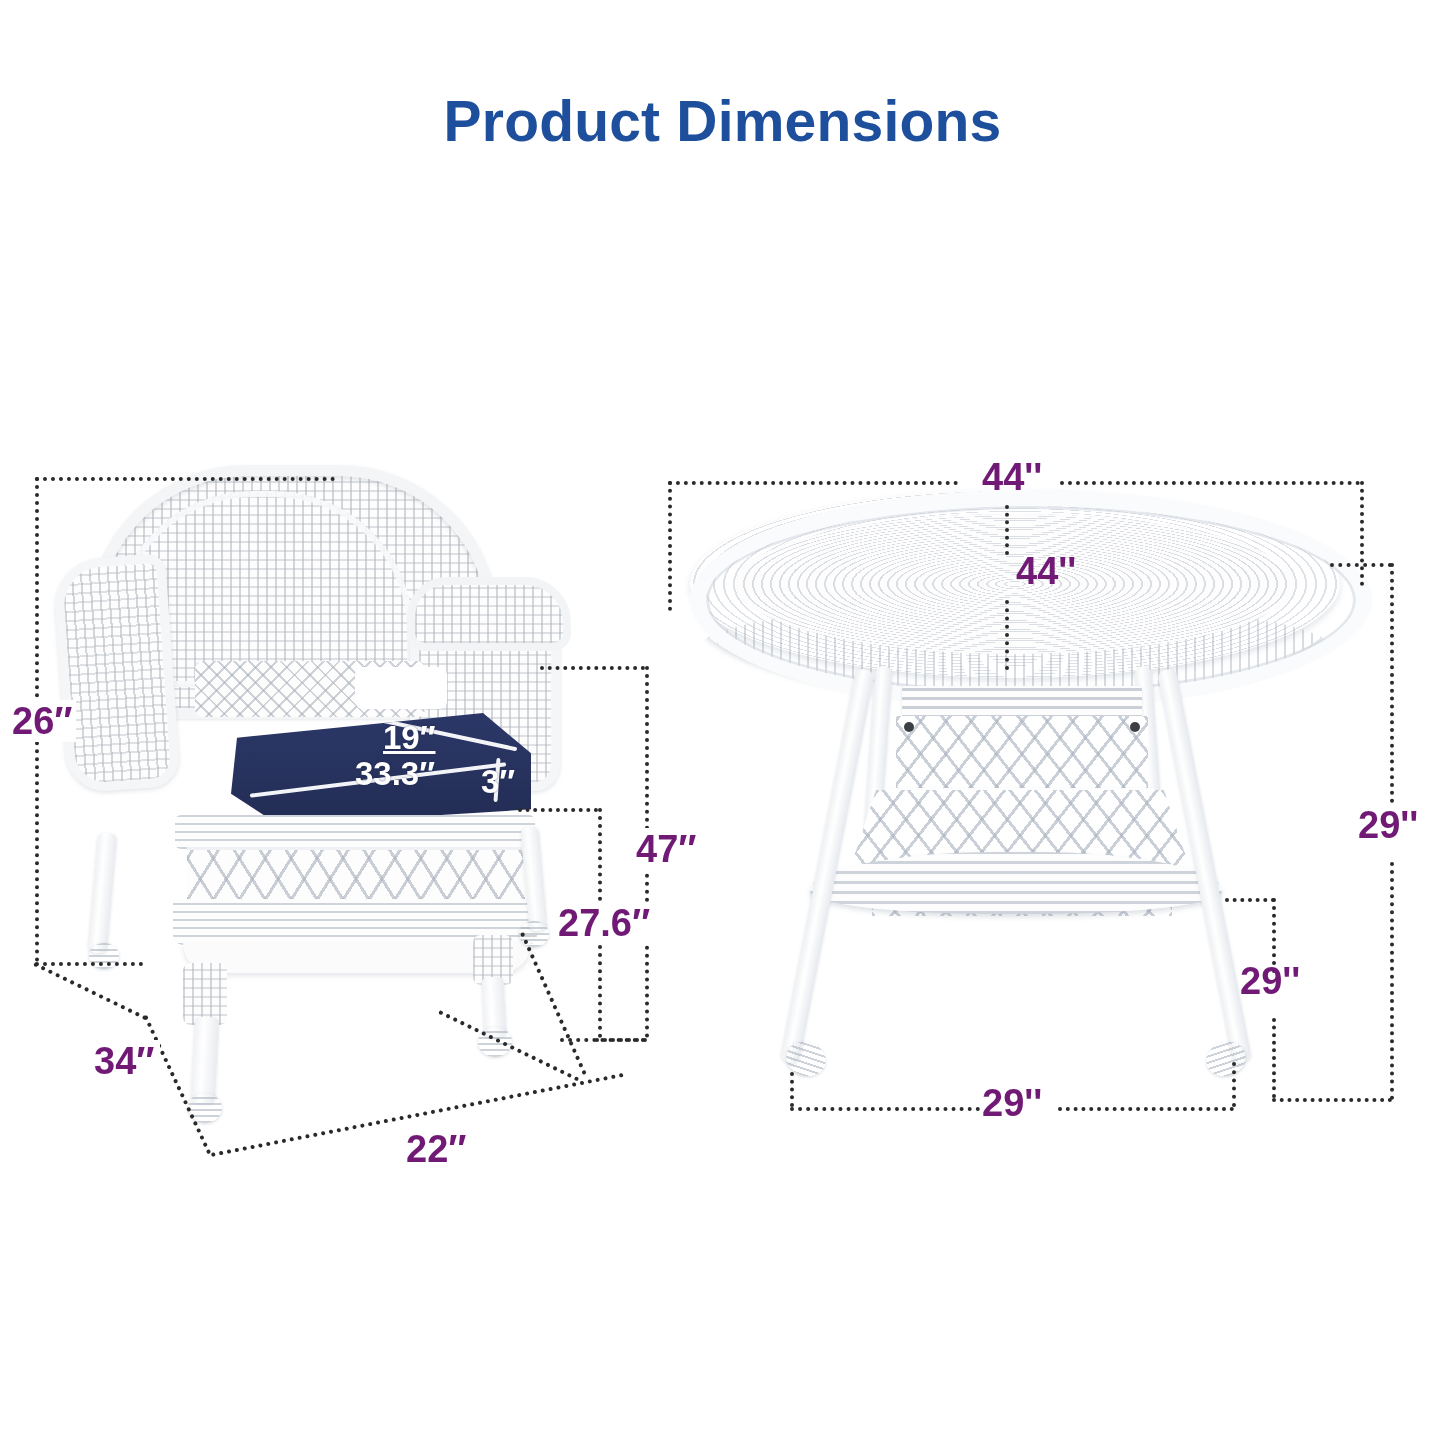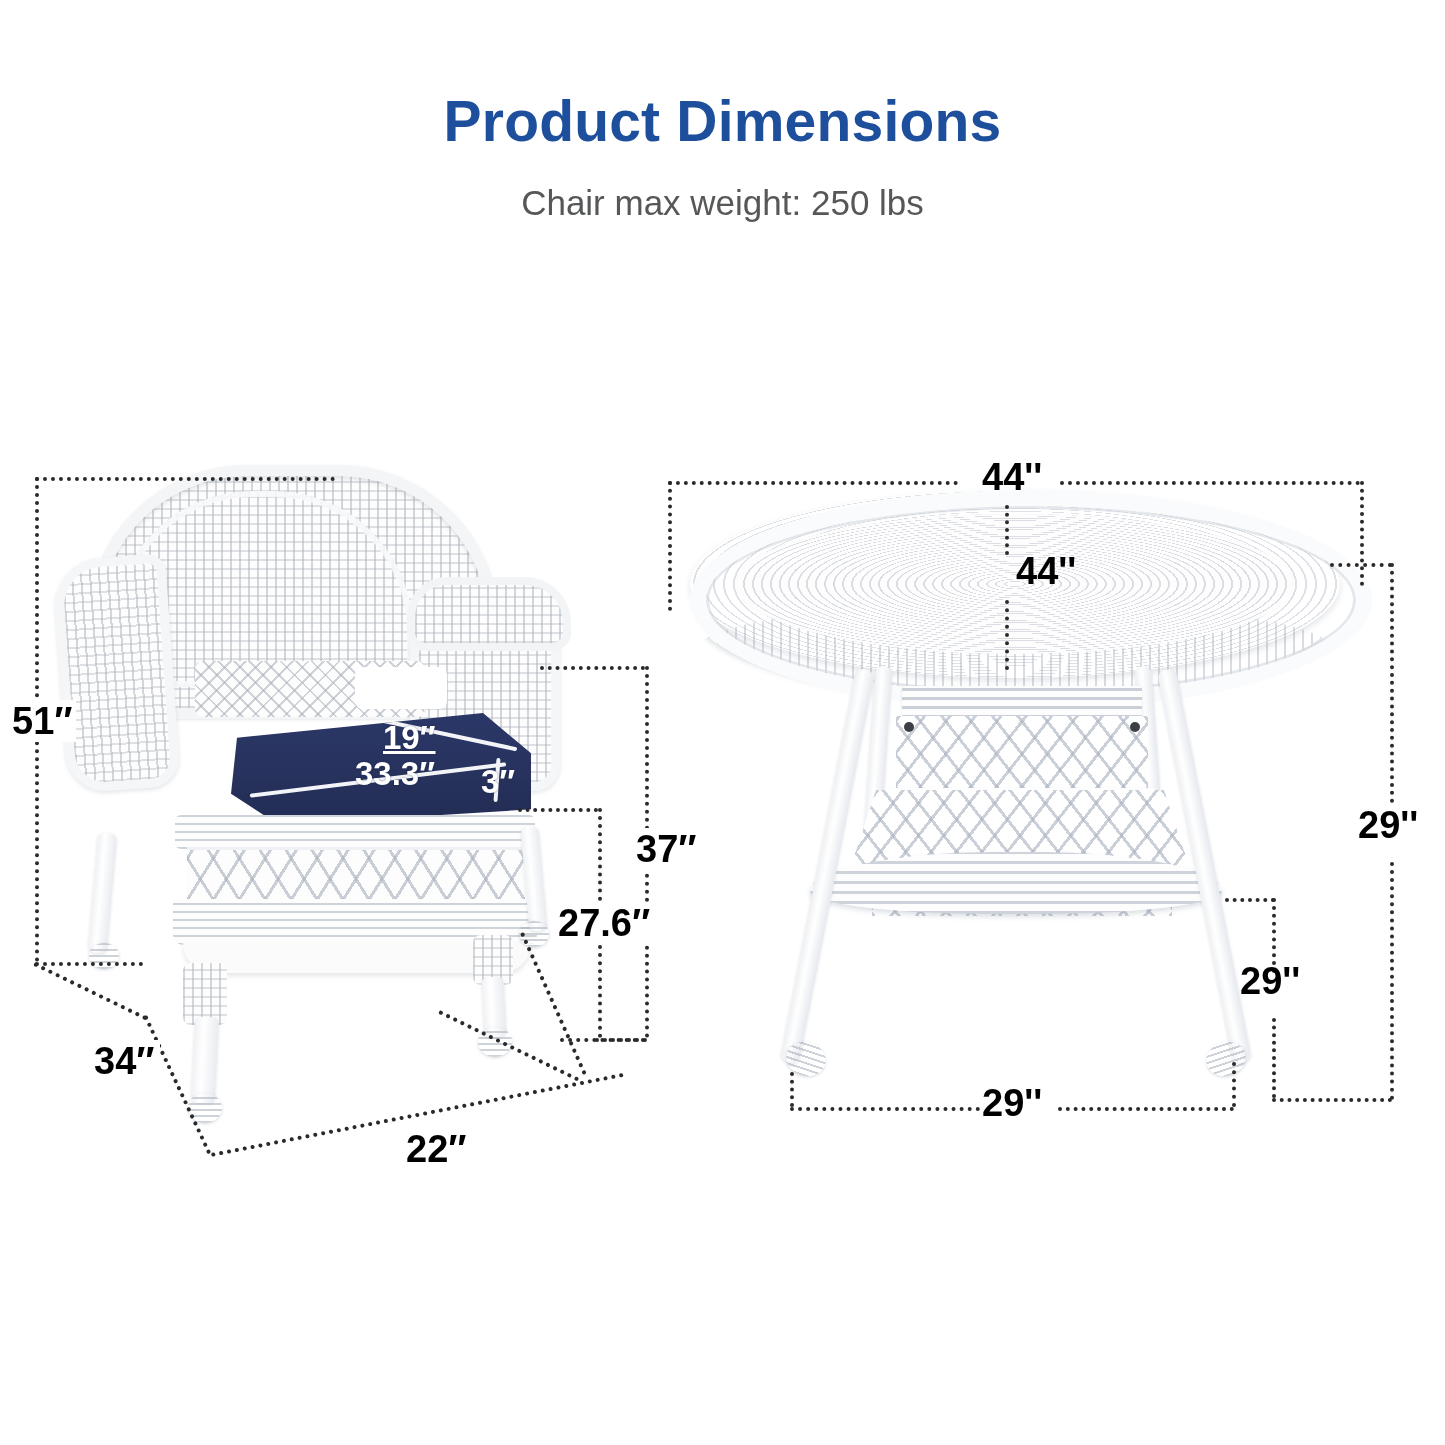--- a/index.html
+++ b/index.html
@@ -13,21 +13,21 @@
     font-family:"Liberation Sans",sans-serif;
   }
   .subtitle{
     position:absolute;left:0;top:183px;width:1445px;text-align:center;
     font-size:35px;font-weight:normal;color:#555759;
     font-family:"Liberation Sans",sans-serif;
   }
 
   
   .dim{
-    position:absolute;color:#000000;font-weight:bold;
+    position:absolute;color:#701a75;font-weight:bold;
     font-family:"Liberation Sans",sans-serif;white-space:nowrap;
     font-size:38px;line-height:1;
   }
   .dimw{
     position:absolute;color:#ffffff;font-weight:bold;
     font-family:"Liberation Sans",sans-serif;white-space:nowrap;
     font-size:33px;line-height:1;text-shadow:0 0 2px rgba(20,28,60,.55);
   }
 
   
@@ -200,21 +200,20 @@
   .tb-stud{
     position:absolute;width:10px;height:10px;border-radius:50%;background:#3c3f44;
   }
 </style>
 </head>
 <body>
 
 <div id="page">
 
   <div class="title">Product Dimensions</div>
-  <div class="subtitle">Chair max weight:  250 lbs</div>
 
   <div id="chair">
 
     <div class="ch-back wick"></div>
     <div class="ch-back-inner wick"></div>
 
     <div class="ch-armL wick"></div>
     <div class="ch-armR wick"></div>
     <div class="ch-armR-top wick"></div>
 
@@ -272,26 +271,26 @@
     <div class="tb-legL" style="left:128px;top:176px;height:400px;transform:rotate(11deg);width:19px;"></div>
     <div class="tb-legR" style="left:505px;top:176px;height:400px;transform:rotate(-11deg);width:19px;"></div>
 
     <div class="foot" style="left:96px;top:552px;width:40px;height:34px;transform:rotate(18deg);"></div>
     <div class="foot" style="left:516px;top:552px;width:40px;height:34px;transform:rotate(-18deg);"></div>
   </div>
 
   <div class="dot-h" style="left:35px;top:477px;width:300px;"></div>
   <div class="dot-v" style="left:35px;top:477px;height:485px;"></div>
   <div class="dot-h" style="left:35px;top:962px;width:108px;"></div>
-  <div class="dim" style="left:8px;top:700px;background:#fff;padding:2px 4px;">51″</div>
+  <div class="dim" style="left:8px;top:700px;background:#fff;padding:2px 4px;">26″</div>
 
   <div class="dot-h" style="left:540px;top:666px;width:105px;"></div>
   <div class="dot-v" style="left:645px;top:666px;height:372px;"></div>
   <div class="dot-h" style="left:560px;top:1038px;width:85px;"></div>
-  <div class="dim" style="left:630px;top:828px;background:#fff;padding:2px 6px;">37″</div>
+  <div class="dim" style="left:630px;top:828px;background:#fff;padding:2px 6px;">47″</div>
 
   <div class="dot-h" style="left:518px;top:808px;width:80px;"></div>
   <div class="dot-v" style="left:598px;top:808px;height:230px;"></div>
   <div class="dim" style="left:552px;top:902px;background:#fff;padding:2px 6px;">27.6″</div>
 
   <div class="dot-d" style="left:35px;top:962px;width:125px;transform:rotate(26deg);"></div>
   <div class="dot-d" style="left:147px;top:1015px;width:152px;transform:rotate(65deg);"></div>
   <div class="dot-d" style="left:211px;top:1153px;width:420px;transform:rotate(-11deg);"></div>
   <div class="dot-d" style="left:583px;top:1075px;width:155px;transform:rotate(-114deg);"></div>
   <div class="dot-d" style="left:440px;top:1010px;width:155px;transform:rotate(26deg);"></div>

